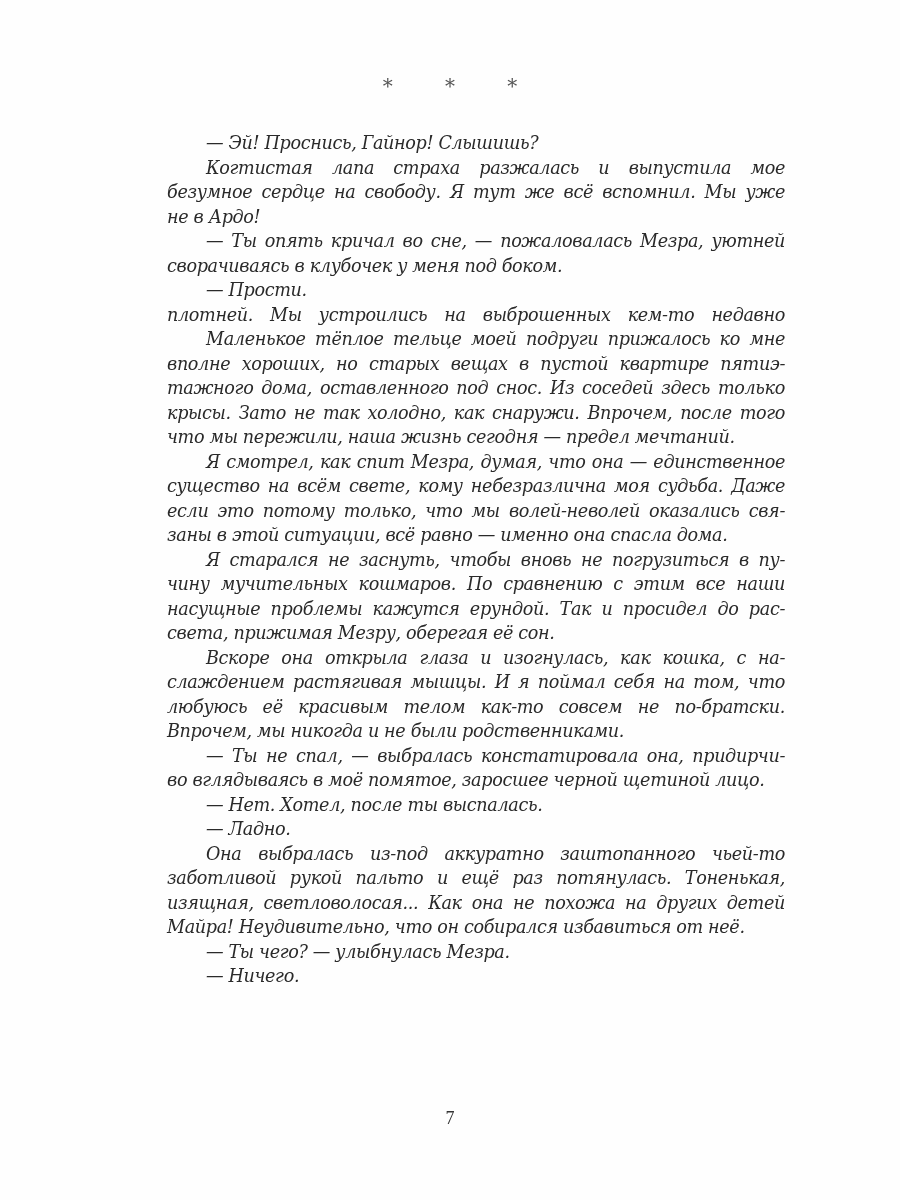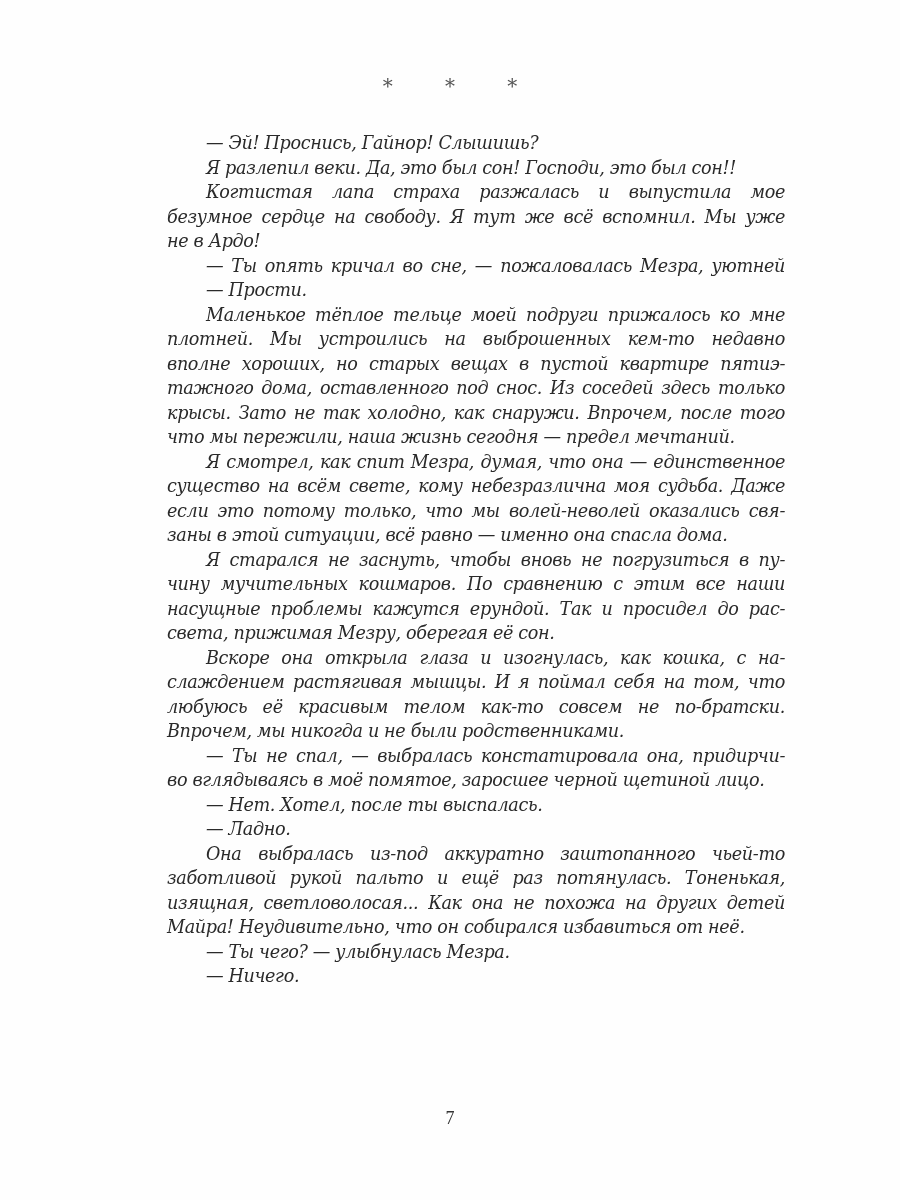--- a/index.html
+++ b/index.html
@@ -70,28 +70,28 @@
 
 <div class="page">
   <div class="separator">
     <span>*</span>
     <span>*</span>
     <span>*</span>
   </div>
 
   <div class="text-block" id="text-block">
       <div class="line indent last">— Эй! Проснись, Гайнор! Слышишь?</div>
-      <div class="line indent last">Я разлепил веки. Да, это был сон! Господи, это был сон!!</div>
       <div class="line indent">Когтистая лапа страха разжалась и выпустила мое</div>
       <div class="line">безумное сердце на свободу. Я тут же всё вспомнил. Мы уже</div>
       <div class="line last">не в Ардо!</div>
       <div class="line indent">— Ты опять кричал во сне, — пожаловалась Мезра, уютней</div>
+      <div class="line last">сворачиваясь в клубочек у меня под боком.</div>
       <div class="line indent last">— Прости.</div>
+      <div class="line">плотней. Мы устроились на выброшенных кем-то недавно</div>
       <div class="line indent">Маленькое тёплое тельце моей подруги прижалось ко мне</div>
-      <div class="line">плотней. Мы устроились на выброшенных кем-то недавно</div>
       <div class="line">вполне хороших, но старых вещах в пустой квартире пятиэ-</div>
       <div class="line">тажного дома, оставленного под снос. Из соседей здесь только</div>
       <div class="line">крысы. Зато не так холодно, как снаружи. Впрочем, после того</div>
       <div class="line last">что мы пережили, наша жизнь сегодня — предел мечтаний.</div>
       <div class="line indent">Я смотрел, как спит Мезра, думая, что она — единственное</div>
       <div class="line">существо на всём свете, кому небезразлична моя судьба. Даже</div>
       <div class="line">если это потому только, что мы волей-неволей оказались свя-</div>
       <div class="line last">заны в этой ситуации, всё равно — именно она спасла дома.</div>
       <div class="line indent">Я старался не заснуть, чтобы вновь не погрузиться в пу-</div>
       <div class="line">чину мучительных кошмаров. По сравнению с этим все наши</div>

